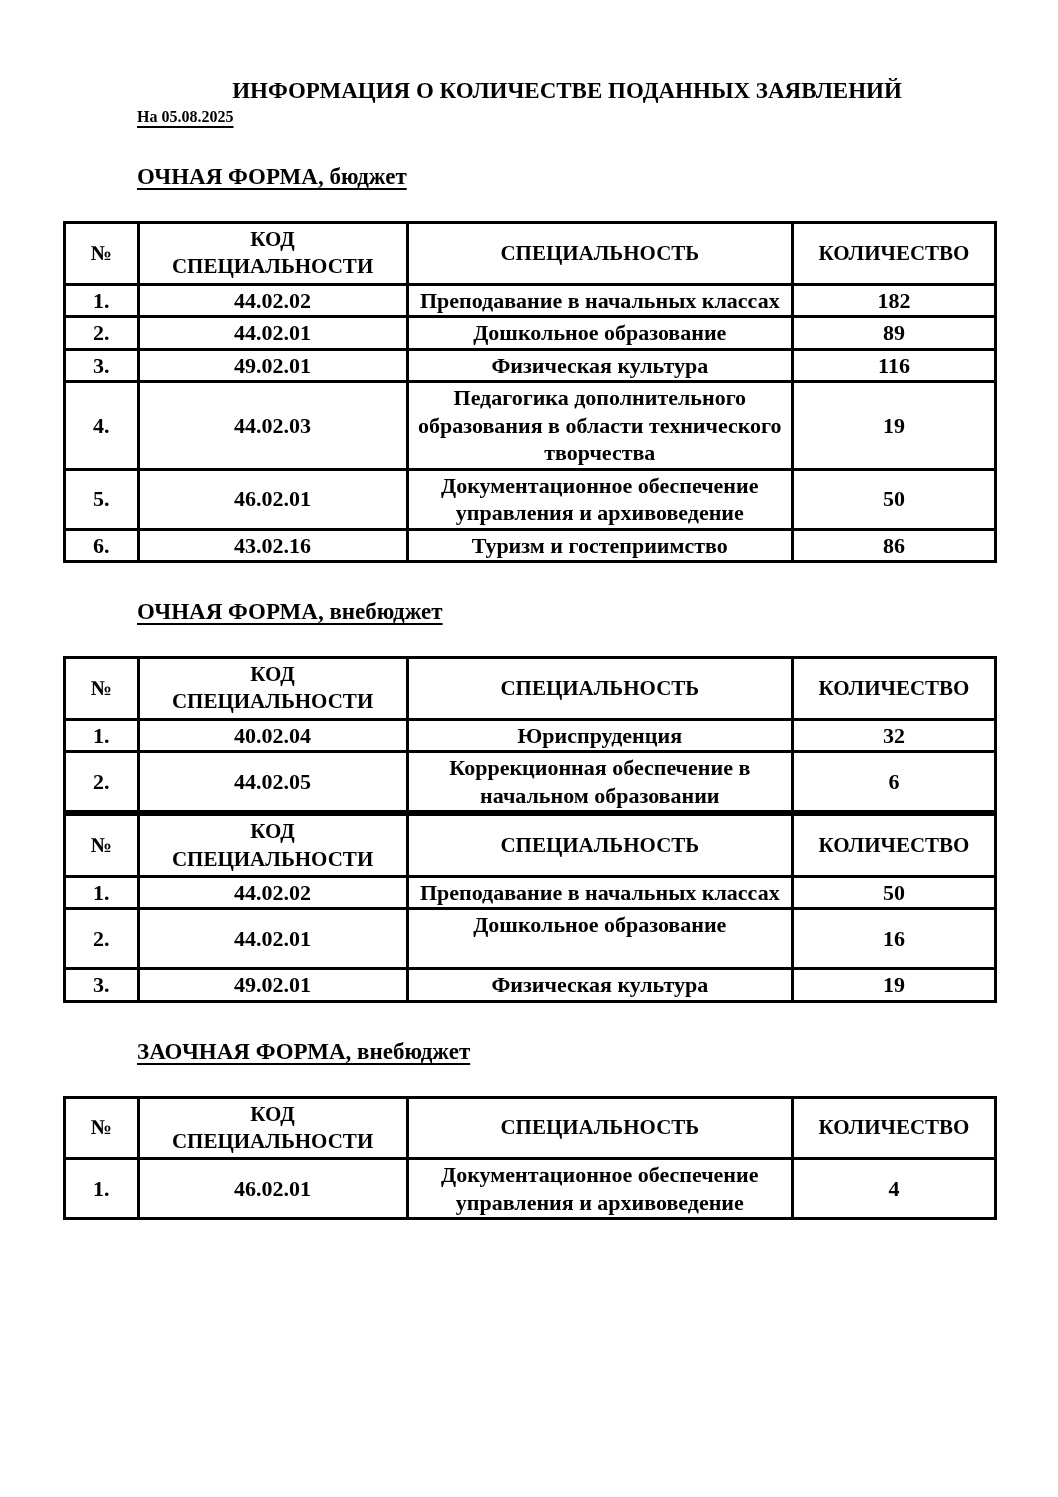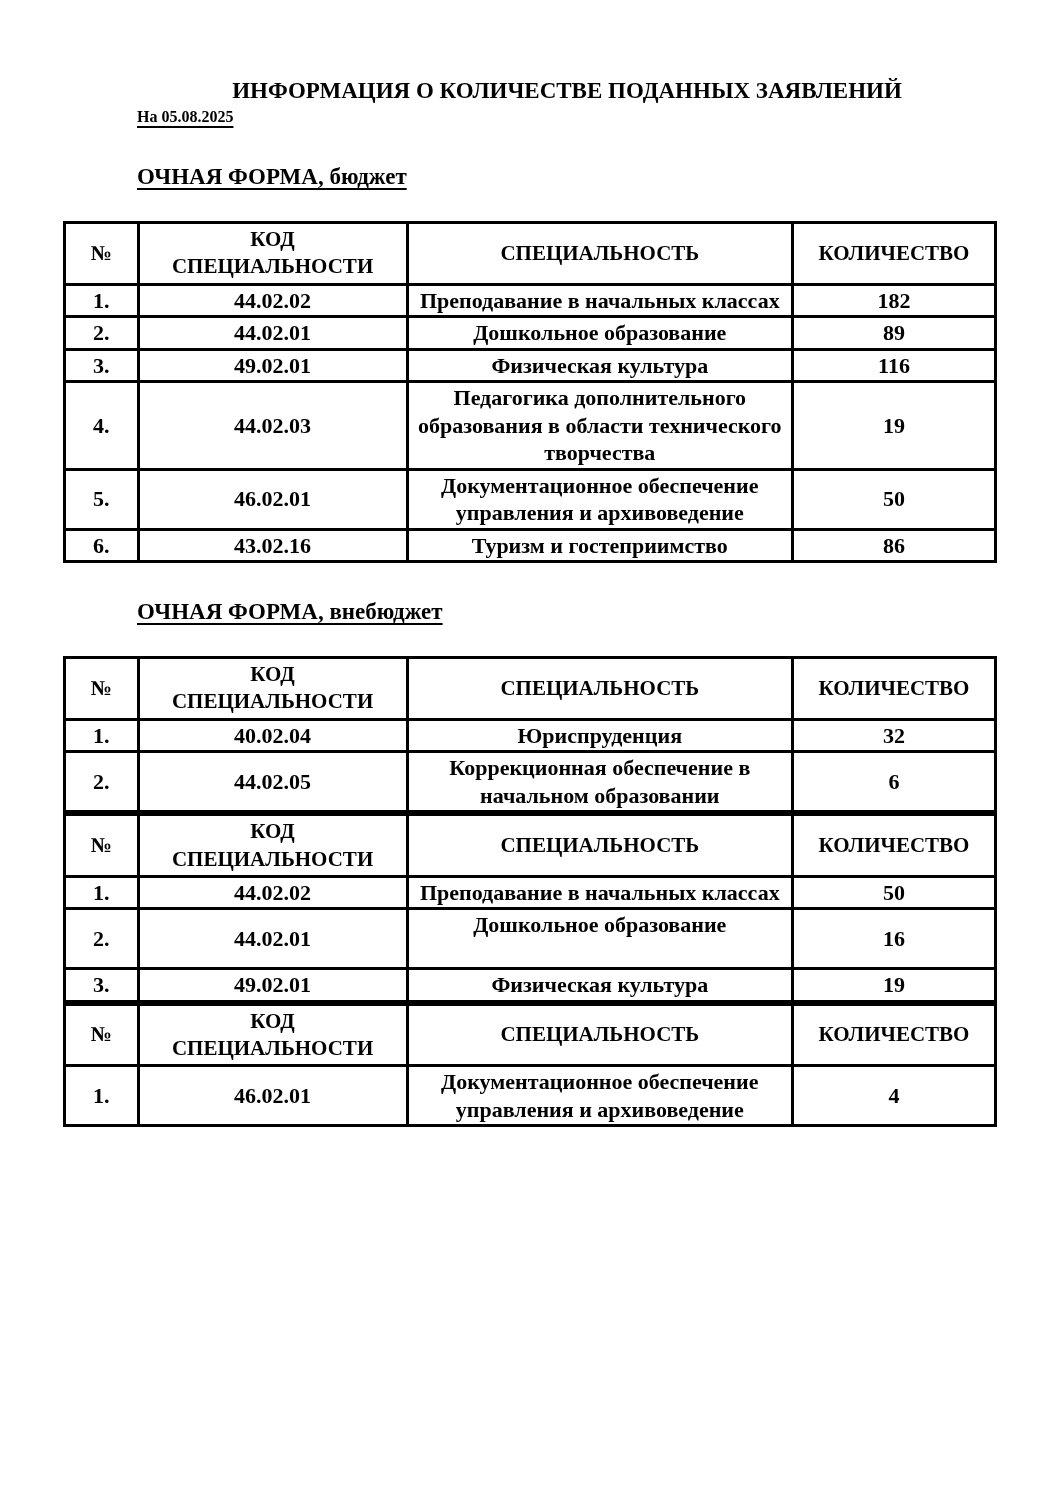--- a/index.html
+++ b/index.html
@@ -209,20 +209,21 @@
             <td>3.</td>
             <td>49.02.01</td>
             <td>Физическая культура</td>
             <td>19</td>
           </tr>
         </tbody>
     </table>
   </section>
 
   <section>
+    <h2 class="section-heading">ЗАОЧНАЯ ФОРМА, внебюджет</h2>
     <table class="app-table">
       <colgroup>
           <col class="c-num">
           <col class="c-code">
           <col class="c-spec">
           <col class="c-count">
         </colgroup>
       <thead>
         <tr>
           <th>№</th>

